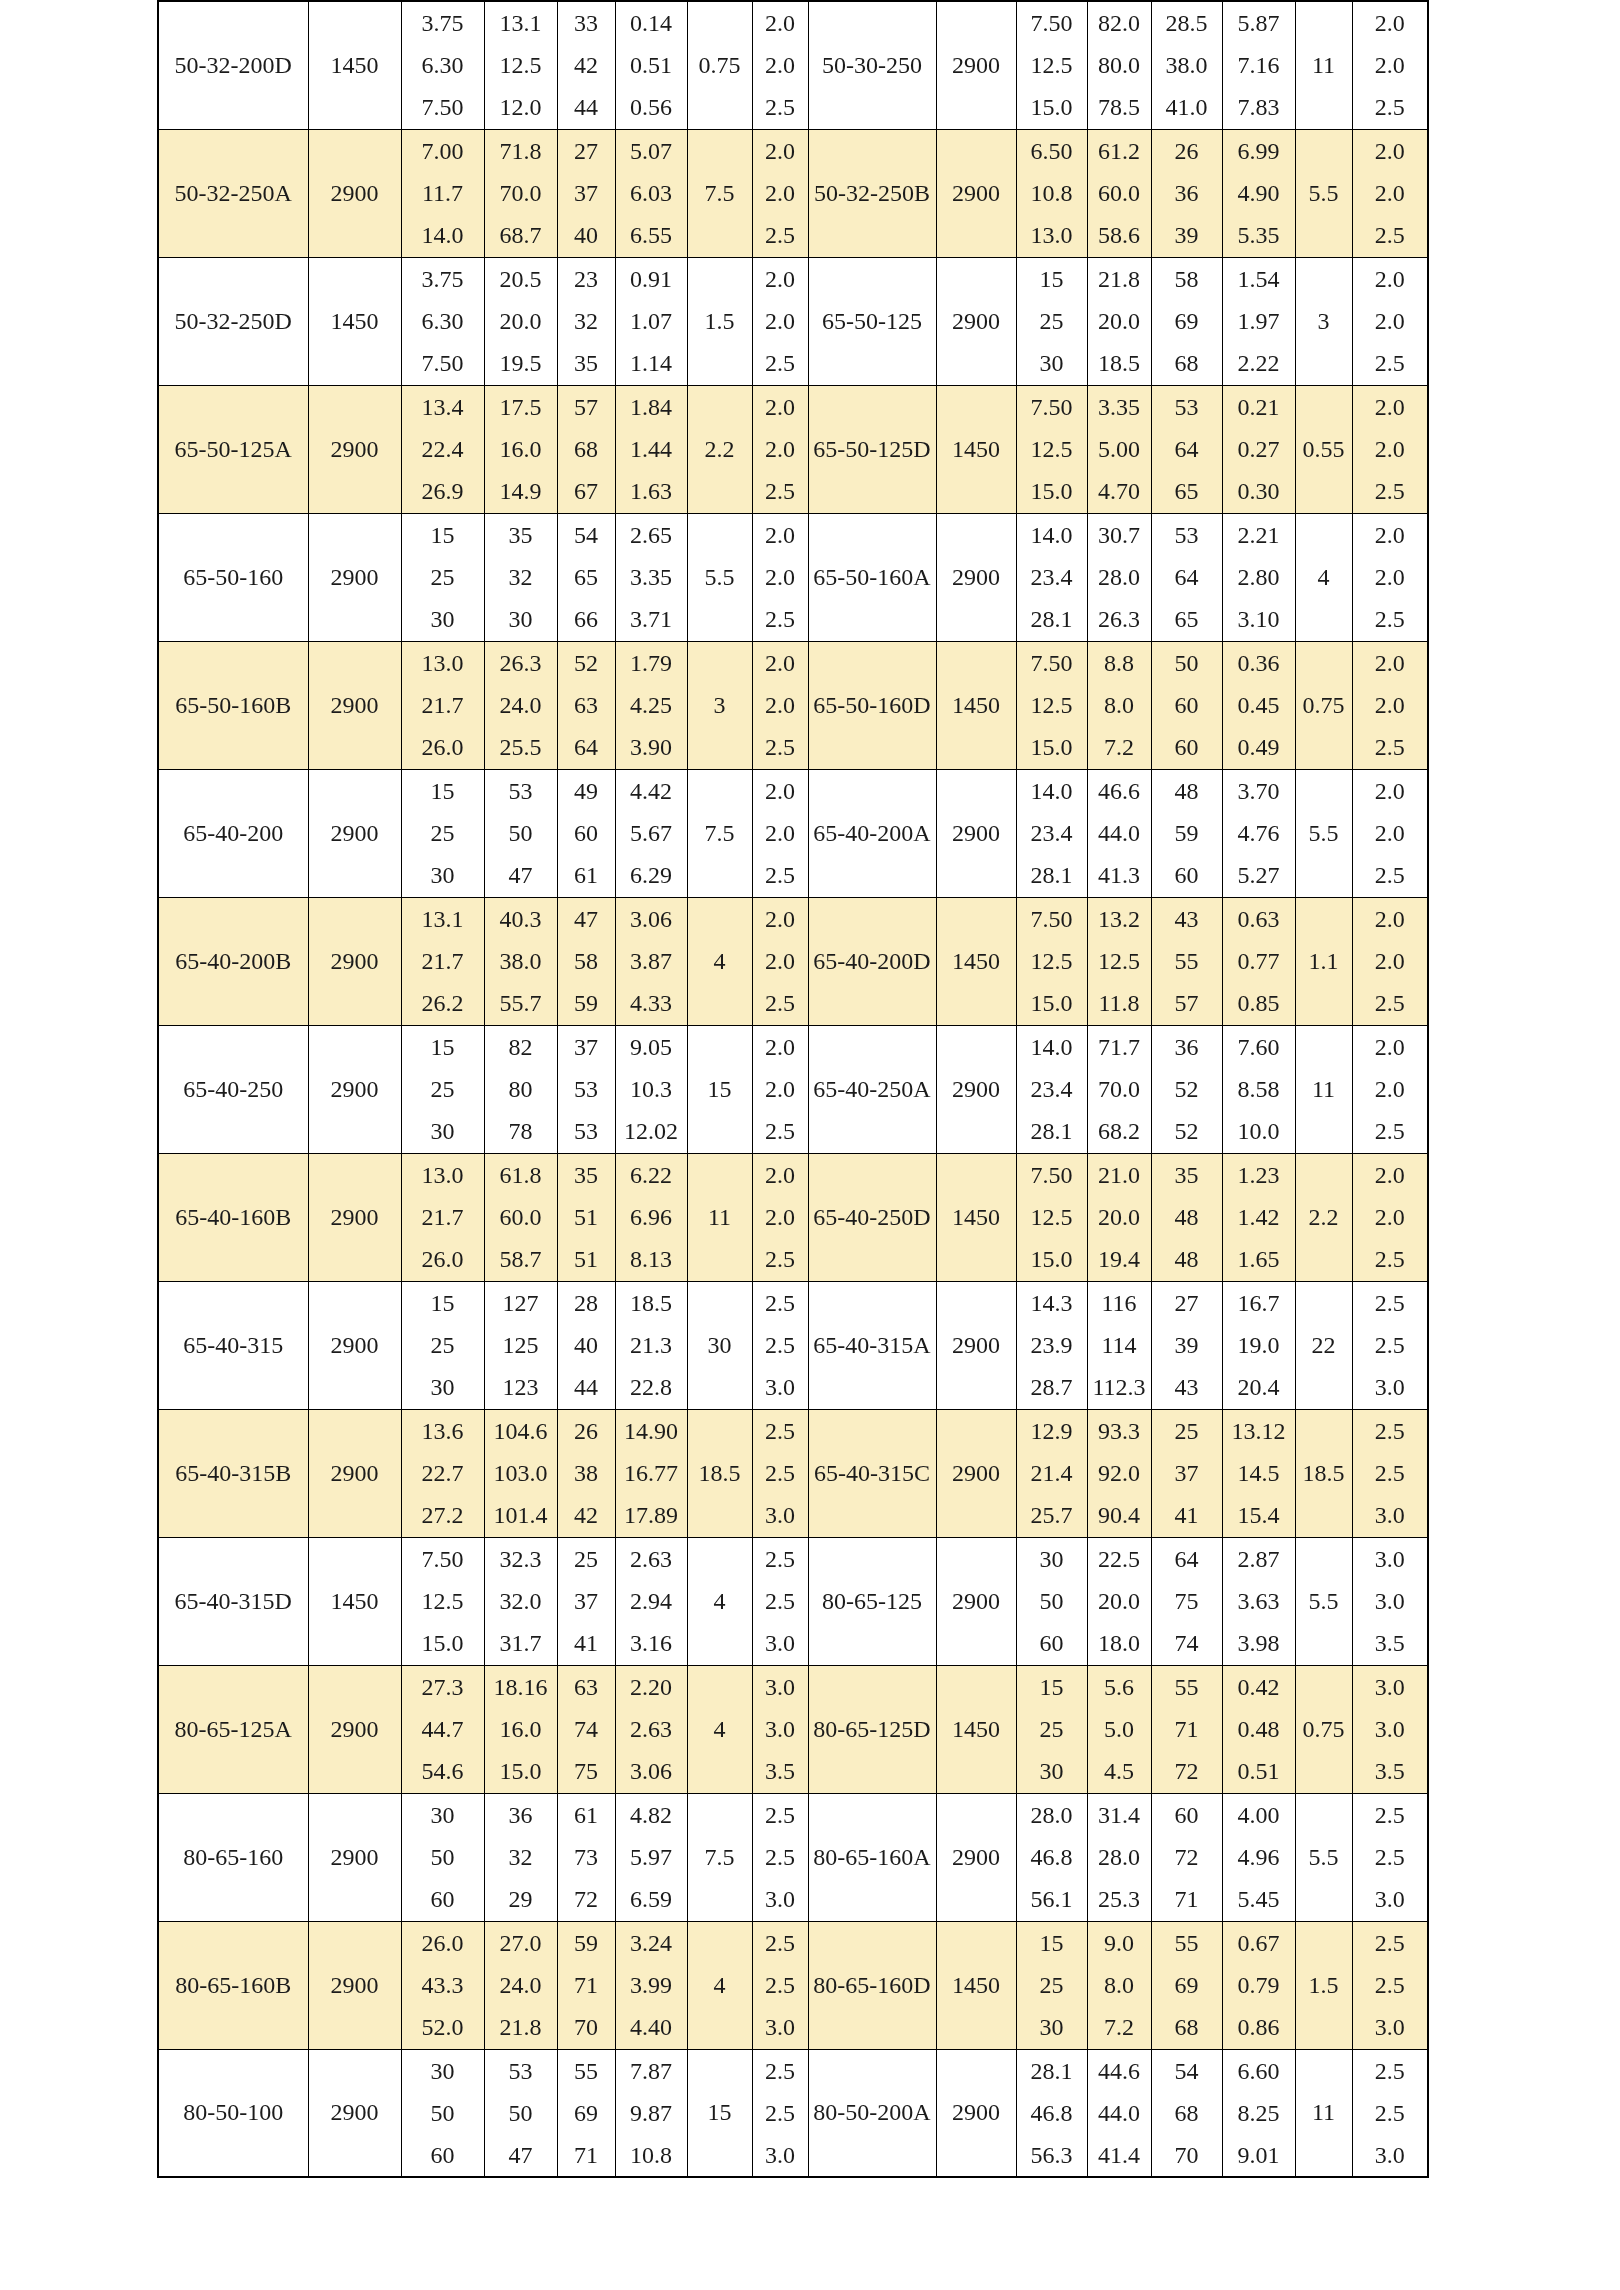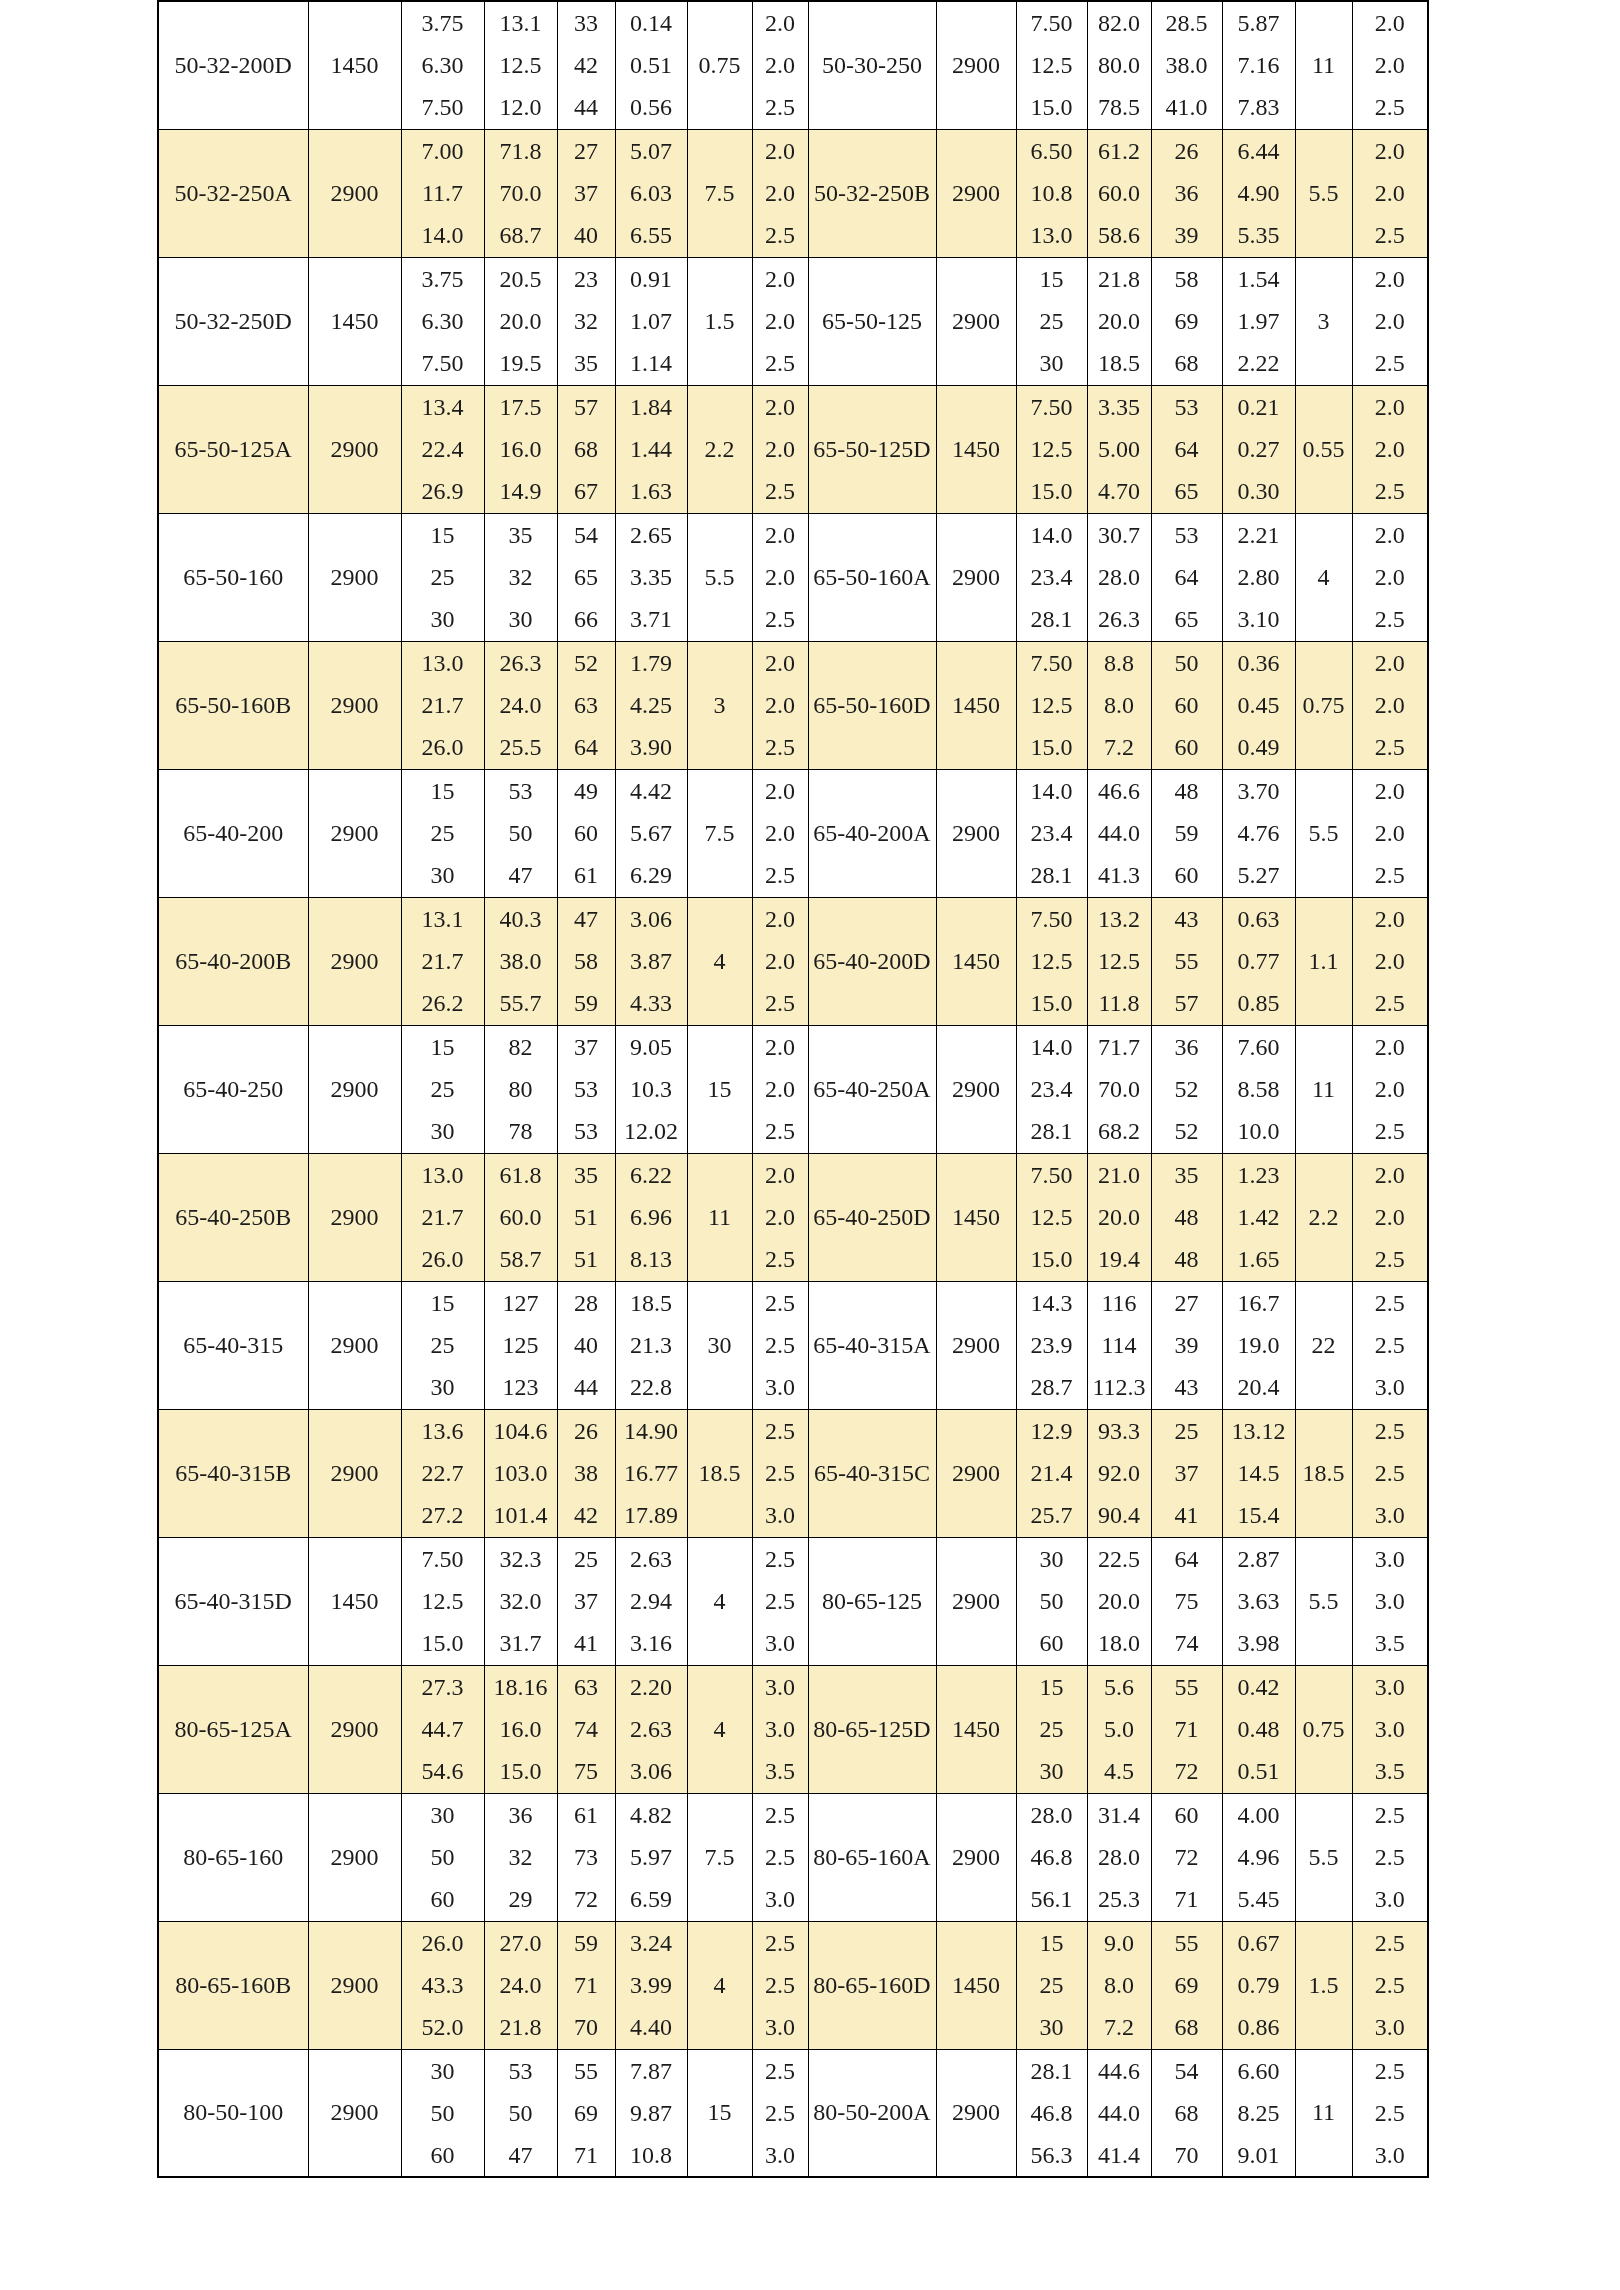--- a/index.html
+++ b/index.html
@@ -143,21 +143,21 @@
             <div>61.2</div>
             <div>60.0</div>
             <div>58.6</div>
           </td>
           <td class="v3">
             <div>26</div>
             <div>36</div>
             <div>39</div>
           </td>
           <td class="v3">
-            <div>6.44</div>
+            <div>6.99</div>
             <div>4.90</div>
             <div>5.35</div>
           </td>
           <td>5.5</td>
           <td class="v3">
             <div>2.0</div>
             <div>2.0</div>
             <div>2.5</div>
           </td>
         </tr>
@@ -561,21 +561,21 @@
             <div>10.0</div>
           </td>
           <td>11</td>
           <td class="v3">
             <div>2.0</div>
             <div>2.0</div>
             <div>2.5</div>
           </td>
         </tr>
         <tr class="shaded">
-          <td class="model">65-40-250B</td>
+          <td class="model">65-40-160B</td>
           <td>2900</td>
           <td class="v3">
             <div>13.0</div>
             <div>21.7</div>
             <div>26.0</div>
           </td>
           <td class="v3">
             <div>61.8</div>
             <div>60.0</div>
             <div>58.7</div>

